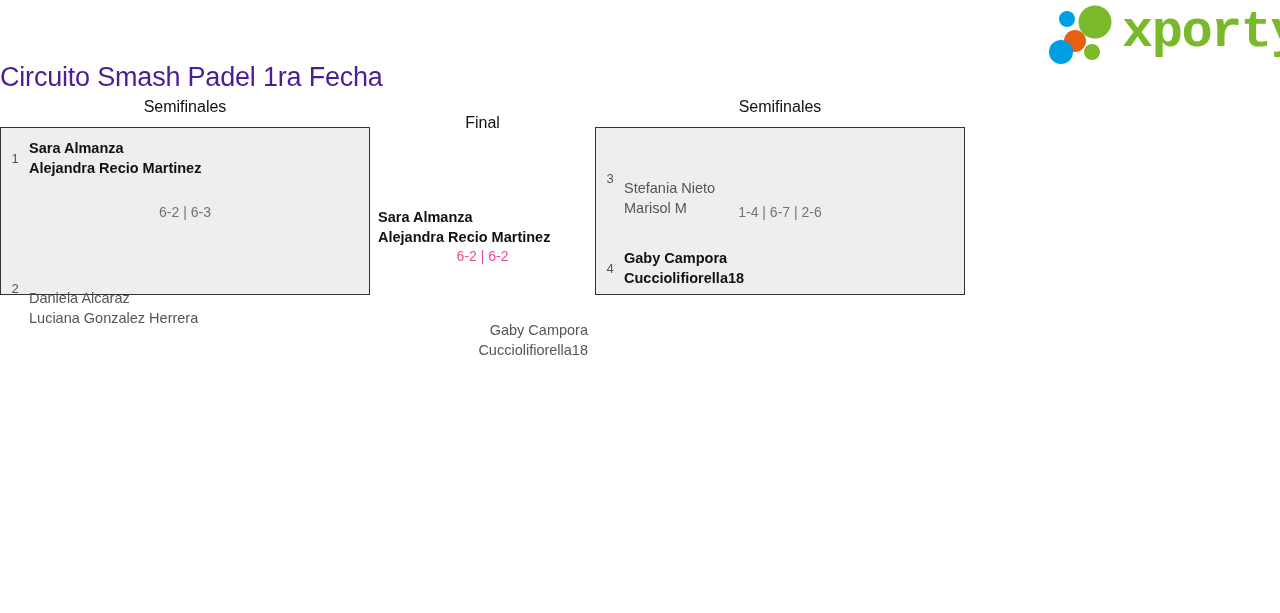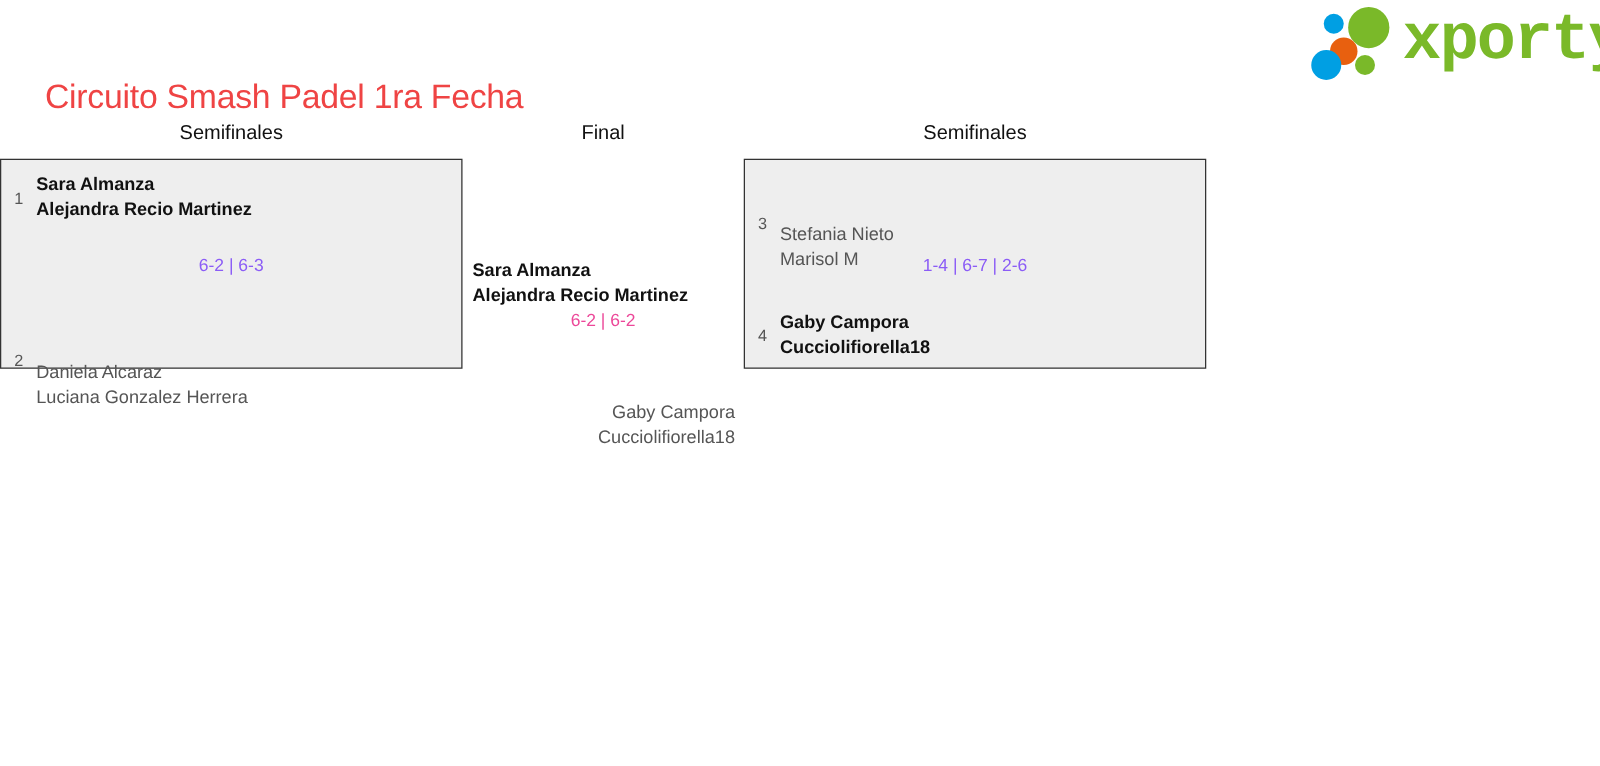--- a/index.html
+++ b/index.html
@@ -27,23 +27,22 @@
     height: 80px;
   }
   .title-block {
     position: absolute;
     left: 0;
     top: 2px;
     font-size: 27px;
     line-height: 30px;
     font-weight: 400;
     letter-spacing: -0.2px;
-    color: #ef4444;
+    color: #4c1d95;
     white-space: pre;
-    padding-left: 36px;
   }
   .title-line {
     display: block;
   }
 
   
   .logo {
     position: absolute;
     left: 1048px;
     top: 4px;
@@ -75,21 +74,21 @@
   .round-header {
     position: absolute;
     font-size: 16px;
     line-height: 20px;
     font-weight: 400;
     color: #111111;
     text-align: center;
     white-space: nowrap;
   }
   .rh-left   { left: 0px;   top: 5px; width: 370px; }
-  .rh-final  { left: 370px; top: 5px; width: 225px; text-align: center; }
+  .rh-final  { left: 370px; top: 21px; width: 225px; text-align: center; }
   .rh-right  { left: 595px; top: 5px; width: 370px; }
 
   
   .match-box {
     position: absolute;
     box-sizing: border-box;
     background: #eeeeee;
     border: 1px solid #333333;
     top: 35px;
     height: 168px;
@@ -145,21 +144,21 @@
 
   
   .score {
     position: absolute;
     top: 75px;
     left: 0;
     right: 0;
     text-align: center;
     font-size: 14px;
     line-height: 18px;
-    color: #8b5cf6;
+    color: #737373;
     font-weight: 400;
   }
 
   
   .final-winner {
     position: absolute;
     left: 378px;
     top: 116px;
     font-size: 14.5px;
     line-height: 19.5px;

